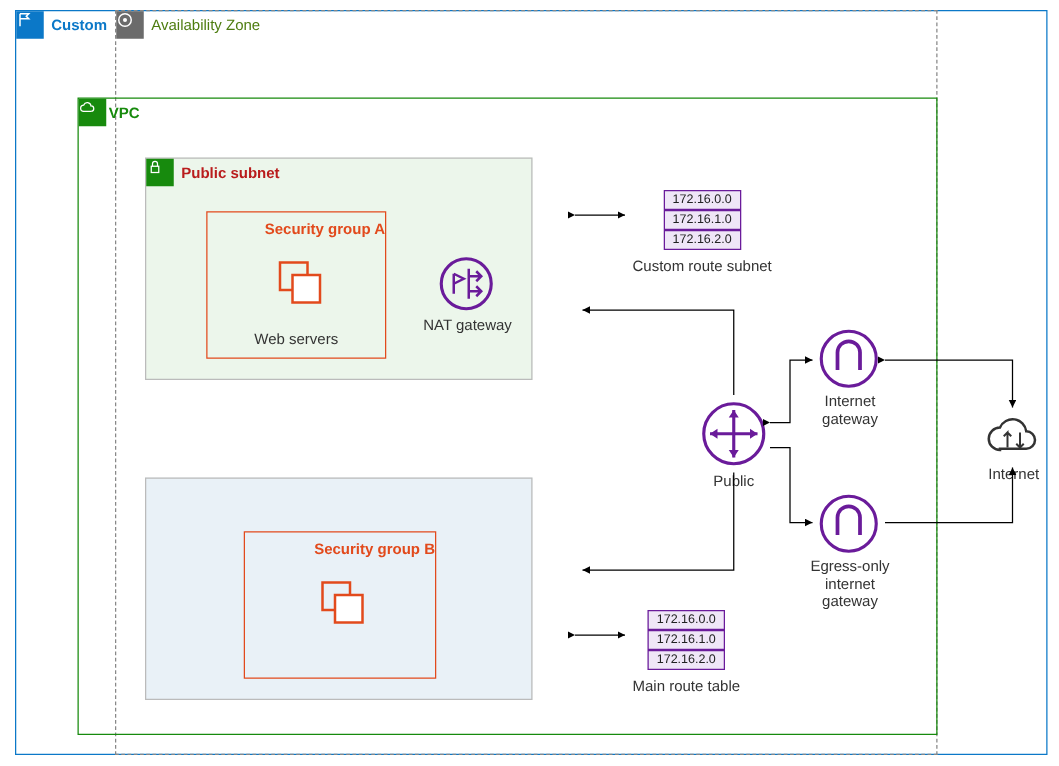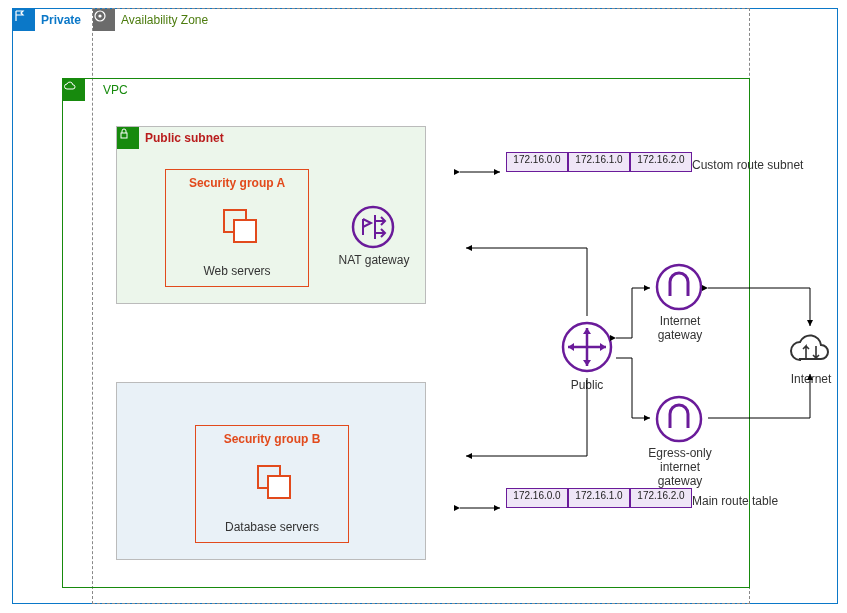--- a/index.html
+++ b/index.html
@@ -7,52 +7,52 @@
   .box{position:absolute;box-sizing:border-box}
   .region{border:1px solid #0b78c8}
   .region-tag{position:absolute;left:0;top:0;height:22px;display:flex;align-items:center}
   .tag-box{width:22px;height:22px;display:flex;align-items:center;justify-content:center}
   .region-label{color:#0b78c8;font-weight:bold;margin-left:6px}
   .az{border:1px dashed #888}
   .az-tag{position:absolute;left:0;top:0;height:22px;display:flex;align-items:center}
   .az-label{color:#4d7c0f;margin-left:6px}
   .vpc{border:1px solid #178a0d}
   .vpc-tag{position:absolute;left:0;top:0;height:22px;display:flex;align-items:center}
-  .vpc-label{color:#178a0d;font-weight:normal;margin-left:18px}
+  .vpc-label{color:#178a0d;font-weight:bold;margin-left:2px}
   .subnet{border:1px solid #bbb}
   .subnet.public{background:#ecf6eb}
   .subnet.private{background:#e9f1f7}
   .subnet-tag{position:absolute;left:0;top:0;height:22px;display:flex;align-items:center}
   .subnet-label{margin-left:6px;font-weight:bold}
   .subnet.public .subnet-label{color:#b91c1c}
   .subnet.private .subnet-label{color:#0b78c8}
   .sg{border:1px solid #e24a1c;background:transparent}
-  .sg-label{position:absolute;left:0;right:0;top:6px;text-align:center;color:#e24a1c;font-weight:bold}
+  .sg-label{position:absolute;left:0;right:0;top:6px;text-align:right;color:#e24a1c;font-weight:bold}
   .center-label{position:absolute;left:0;right:0;text-align:center;color:#333}
-  .route-table{position:absolute;display:flex;flex-direction:row;}
+  .route-table{position:absolute;display:flex;flex-direction:column;align-items:center}
   .route-box{border:1px solid #6a1b9a;background:#efe6f7;font-size:10px;padding:1px 4px;margin:0;line-height:12px;width:52px;text-align:center}
   .route-caption{margin-top:6px;color:#333}
   svg{position:absolute;left:0;top:0}
   .icon{position:absolute}
   .conn{stroke:#000;stroke-width:1;fill:none}
   .arrowhead{fill:#000}
 </style>
 </head>
 <body>
 
 <div class="canvas">
 
   <div class="box region" style="left:12px;top:8px;width:826px;height:596px">
     <div class="region-tag">
       <div class="tag-box" style="background:#0b78c8">
         <svg width="14" height="14" viewBox="0 0 14 14">
             <path d="M3 2v10M3 2h7l-2 2 2 2H3" stroke="#fff" stroke-width="1.2" fill="none"></path>
           </svg>
       </div>
-      <span class="region-label">Private</span>
+      <span class="region-label">Custom</span>
     </div>
   </div>
 
   <div class="box az" style="left:92px;top:8px;width:658px;height:596px">
     <div class="az-tag">
       <div class="tag-box" style="background:#6b6b6b">
         <svg width="14" height="14" viewBox="0 0 14 14">
             <circle cx="7" cy="7" r="5" stroke="#fff" stroke-width="1.2" fill="none"></circle>
             <circle cx="7" cy="7" r="1.6" fill="#fff"></circle>
           </svg>
@@ -106,21 +106,20 @@
   <div class="box subnet private" style="left:116px;top:382px;width:310px;height:178px">
 
     <div class="box sg" style="left:78px;top:42px;width:154px;height:118px">
       <div class="sg-label">Security group B</div>
       <div class="icon" style="left:56px;top:34px">
         <svg width="44" height="44" viewBox="0 0 44 44">
             <rect x="6" y="6" width="22" height="22" fill="none" stroke="#e24a1c" stroke-width="2"></rect>
             <rect x="16" y="16" width="22" height="22" fill="#fff" stroke="#e24a1c" stroke-width="2"></rect>
           </svg>
       </div>
-      <div class="center-label" style="bottom:8px">Database servers</div>
     </div>
   </div>
 
   <div class="route-table" style="left:506px;top:152px">
     <div class="route-box">172.16.0.0</div>
     <div class="route-box">172.16.1.0</div>
     <div class="route-box">172.16.2.0</div>
     <div class="route-caption">Custom route subnet</div>
   </div>
 

